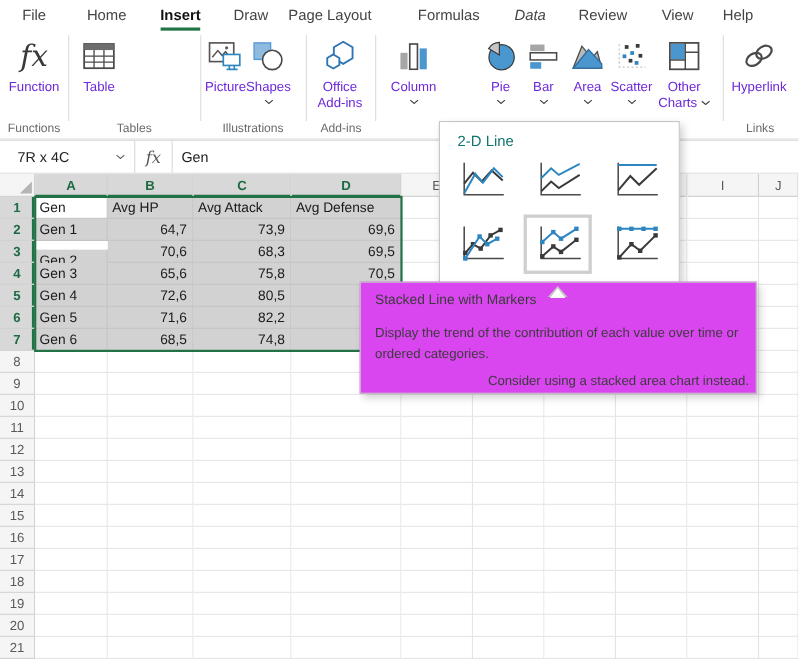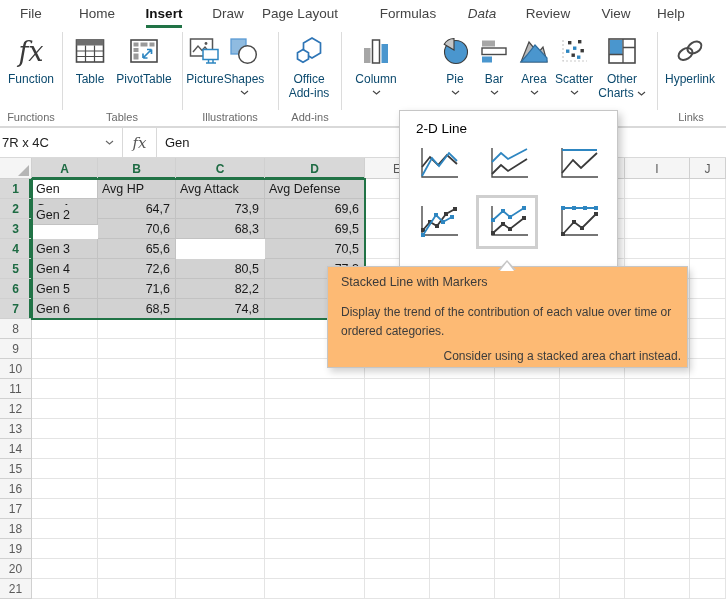--- a/index.html
+++ b/index.html
@@ -11,32 +11,32 @@
   .menu-item{position:absolute;top:0;height:26px;display:flex;align-items:center;
              transform:translateX(-50%);font-size:13.5px;color:#444;white-space:nowrap;cursor:default;}
   .menu-item.active{color:#111;font-weight:700;}
   .menu-underline{position:absolute;top:25px;height:3px;width:36px;background:#217346;transform:translateX(-50%);}
 
   
   .ribbon{position:absolute;left:0;top:28px;width:726px;height:99px;background:#fff;
           border-bottom:1px solid #D9D9D9;box-sizing:border-box;}
   .rbtn{position:absolute;top:2px;height:80px;display:flex;flex-direction:column;align-items:center;cursor:default;}
   .rbtn .ric{height:42px;display:flex;align-items:center;justify-content:center;}
-  .rlabel{font-size:12px;color:#0c4a6e;line-height:14px;text-align:right;white-space:nowrap;}
+  .rlabel{font-size:12px;color:#6d28d9;line-height:14px;text-align:right;white-space:nowrap;}
   .active-btn{background:#E4E4E4;}
   .chev{margin-top:4px;}
   .glabel{position:absolute;top:83px;font-size:11px;color:#6a6a6a;transform:translateX(-50%);white-space:nowrap;}
   .vdiv{position:absolute;top:4px;height:78px;width:1px;background:#DCDCDC;}
   .fx-glyph{font-family:"DejaVu Serif",serif;font-style:italic;font-size:27px;color:#3a3a3a;}
 
   
   .fbar{position:absolute;left:0;top:127px;width:726px;height:31px;background:#fff;
         border-top:1px solid #D9D9D9;border-bottom:1px solid #D9D9D9;box-sizing:border-box;display:flex;align-items:stretch;}
   .namebox{width:123px;border-right:1px solid #D9D9D9;display:flex;align-items:center;
-           padding-left:2px;box-sizing:border-box;font-size:13px;color:#222;position:relative;}
+           padding-left:16px;box-sizing:border-box;font-size:13px;color:#222;position:relative;}
   .namebox .nb-chev{position:absolute;right:8px;top:12px;}
   .fxbtn{width:34px;border-right:1px solid #D9D9D9;display:flex;align-items:center;justify-content:center;box-sizing:border-box;}
   .fxbtn span{font-family:"DejaVu Serif",serif;font-style:italic;font-size:15px;color:#555;}
   .fvalue{flex:1;display:flex;align-items:center;padding-left:8px;font-size:13px;color:#1a1a1a;}
 
   
   .grid{position:absolute;left:0;top:158px;width:726px;height:441px;overflow:hidden;background:#fff;}
   .hcell{position:absolute;top:0;height:21px;box-sizing:border-box;background:#F5F5F5;
          border-right:1px solid #D0D0D0;box-shadow:inset 0 -1px 0 #D0D0D0;
          display:flex;align-items:center;justify-content:center;font-size:12px;color:#5a5a5a;cursor:default;}
@@ -54,32 +54,32 @@
         white-space:nowrap;overflow:hidden;cursor:cell;}
   .cell.sel{background:#D2D2D2;border-right:1px solid #C2C2C2;border-bottom:1px solid #C2C2C2;}
   .cell.act{background:#fff;}
   .cell.num{justify-content:flex-end;}
   .sel-outline{position:absolute;border:2px solid #217346;box-sizing:border-box;pointer-events:none;z-index:5;}
 
   
   .dropdown{position:absolute;left:399px;top:110px;width:219px;height:157px;background:#fff;
             border:1px solid #C6C6C6;box-sizing:border-box;z-index:50;
             box-shadow:3px 4px 8px rgba(0,0,0,0.22);}
-  .dd-title{position:absolute;left:16px;top:10px;font-size:13.5px;color:#000000;}
+  .dd-title{position:absolute;left:16px;top:10px;font-size:13.5px;color:#0f766e;}
   .dd-item{position:absolute;width:46px;height:38px;cursor:pointer;}
   .dd-item.hov{border:3px solid #CFCFCF;padding:5px;background:#fff;}
 
   
   .notch-b{position:absolute;left:498px;top:260px;width:0;height:0;z-index:62;
            border-left:9px solid transparent;border-right:9px solid transparent;border-bottom:10px solid #C6C6C6;}
   .notch-w{position:absolute;left:500px;top:262px;width:0;height:0;z-index:63;
            border-left:7px solid transparent;border-right:7px solid transparent;border-bottom:9px solid #fff;}
 
   
-  .tooltip{position:absolute;left:327px;top:266px;width:361px;height:102px;background:#fdba74;
+  .tooltip{position:absolute;left:327px;top:256px;width:361px;height:102px;background:#d946ef;
            border:1px solid #C6C6C6;box-sizing:border-box;z-index:60;box-shadow:3px 4px 7px rgba(0,0,0,0.18);}
   .tt-title{position:absolute;left:13px;top:8px;font-size:12.5px;color:#3b3b3b;}
   .tt-body{position:absolute;left:13px;top:36px;width:340px;font-size:12px;line-height:19px;color:#3c3c3c;}
   .tt-note{position:absolute;left:13px;top:82px;width:340px;font-size:12px;color:#3c3c3c;text-align:right;}
 </style>
 </head>
 <body>
 
 <div class="stage">
 
@@ -109,34 +109,20 @@
 
     <div class="rbtn" style="left:66px;width:48px">
       <div class="ric">
         <svg width="30" height="26" viewBox="0 0 30 26">
             <rect x="1.5" y="2" width="27" height="22" fill="#fff" stroke="#4a4a4a" stroke-width="1.6"></rect>
             <rect x="1.5" y="2" width="27" height="5.5" fill="#6d6d6d"></rect>
             <path d="M1.5 13 H28.5 M1.5 18.5 H28.5 M10.5 7.5 V24 M19.5 7.5 V24" stroke="#4a4a4a" stroke-width="1.2" fill="none"></path>
           </svg>
       </div>
       <div class="rlabel">Table</div>
-    </div>
-    <div class="rbtn" style="left:112px;width:64px">
-      <div class="ric">
-        <svg width="30" height="26" viewBox="0 0 30 26">
-            <rect x="2" y="2" width="26" height="22" fill="#fff" stroke="#4a4a4a" stroke-width="1.6"></rect>
-            <rect x="4.5" y="4.5" width="5" height="4" fill="#9a9a9a"></rect>
-            <rect x="4.5" y="10" width="5" height="4" fill="#9a9a9a"></rect>
-            <rect x="4.5" y="15.5" width="5" height="6" fill="#9a9a9a"></rect>
-            <rect x="11.5" y="4.5" width="7" height="4" fill="#9a9a9a"></rect>
-            <rect x="20.5" y="4.5" width="5" height="4" fill="#9a9a9a"></rect>
-            <path d="M22.5 11.5 L14 20 M14 20 v-4.5 M14 20 h4.5 M22.5 11.5 h-4.5 M22.5 11.5 v4.5" stroke="#2E86C1" stroke-width="1.7" fill="none"></path>
-          </svg>
-      </div>
-      <div class="rlabel">PivotTable</div>
     </div>
     <div class="vdiv" style="left:182px"></div>
 
     <div class="rbtn" style="left:184px;width:42px">
       <div class="ric">
         <svg width="32" height="28" viewBox="0 0 32 28">
             <rect x="1.5" y="2" width="22" height="17" fill="#fff" stroke="#555" stroke-width="1.5"></rect>
             <circle cx="17" cy="6.5" r="1.4" fill="#555"></circle>
             <path d="M4 15 l5 -6 4 4.5 3 -3.5 4 5" fill="none" stroke="#555" stroke-width="1.4"></path>
             <rect x="14" y="12.5" width="15" height="10" fill="#fff" stroke="#2E86C1" stroke-width="1.5"></rect>
@@ -320,33 +306,34 @@
       <div class="cell sel num" style="left: 98px; width: 78px; top: 41px; height: 20px;">64,7</div>
       <div class="cell sel num" style="left: 176px; width: 89px; top: 41px; height: 20px;">73,9</div>
       <div class="cell sel num" style="left: 265px; width: 100px; top: 41px; height: 20px;">69,6</div>
       <div class="cell" style="left: 365px; width: 65px; top: 41px; height: 20px;"></div>
       <div class="cell" style="left: 430px; width: 65px; top: 41px; height: 20px;"></div>
       <div class="cell" style="left: 495px; width: 65px; top: 41px; height: 20px;"></div>
       <div class="cell" style="left: 560px; width: 65px; top: 41px; height: 20px;"></div>
       <div class="cell" style="left: 625px; width: 65px; top: 41px; height: 20px;"></div>
       <div class="cell" style="left: 690px; width: 36px; top: 41px; height: 20px;"></div>
       <div class="rhead selrow" style="top: 61px; height: 20px;">3</div>
-      <div class="cell sel" style="left: 32px; width: 66px; top: 47px; height: 20px;">Gen 2</div>
+      <div class="cell sel" style="left: 32px; width: 66px; top: 69px; height: 20px;">Gen 2</div>
       <div class="cell sel num" style="left: 98px; width: 78px; top: 61px; height: 20px;">70,6</div>
       <div class="cell sel num" style="left: 176px; width: 89px; top: 61px; height: 20px;">68,3</div>
       <div class="cell sel num" style="left: 265px; width: 100px; top: 61px; height: 20px;">69,5</div>
       <div class="cell" style="left: 365px; width: 65px; top: 61px; height: 20px;"></div>
       <div class="cell" style="left: 430px; width: 65px; top: 61px; height: 20px;"></div>
       <div class="cell" style="left: 495px; width: 65px; top: 61px; height: 20px;"></div>
       <div class="cell" style="left: 560px; width: 65px; top: 61px; height: 20px;"></div>
       <div class="cell" style="left: 625px; width: 65px; top: 61px; height: 20px;"></div>
       <div class="cell" style="left: 690px; width: 36px; top: 61px; height: 20px;"></div>
       <div class="rhead selrow" style="top: 81px; height: 20px;">4</div>
       <div class="cell sel" style="left: 32px; width: 66px; top: 81px; height: 20px;">Gen 3</div>
       <div class="cell sel num" style="left: 98px; width: 78px; top: 81px; height: 20px;">65,6</div>
+      <div class="cell sel num" style="left: 176px; width: 89px; top: 81px; height: 20px;">75,8</div>
       <div class="cell sel num" style="left: 265px; width: 100px; top: 81px; height: 20px;">70,5</div>
       <div class="cell" style="left: 365px; width: 65px; top: 81px; height: 20px;"></div>
       <div class="cell" style="left: 430px; width: 65px; top: 81px; height: 20px;"></div>
       <div class="cell" style="left: 495px; width: 65px; top: 81px; height: 20px;"></div>
       <div class="cell" style="left: 560px; width: 65px; top: 81px; height: 20px;"></div>
       <div class="cell" style="left: 625px; width: 65px; top: 81px; height: 20px;"></div>
       <div class="cell" style="left: 690px; width: 36px; top: 81px; height: 20px;"></div>
       <div class="rhead selrow" style="top: 101px; height: 20px;">5</div>
       <div class="cell sel" style="left: 32px; width: 66px; top: 101px; height: 20px;">Gen 4</div>
       <div class="cell sel num" style="left: 98px; width: 78px; top: 101px; height: 20px;">72,6</div>

